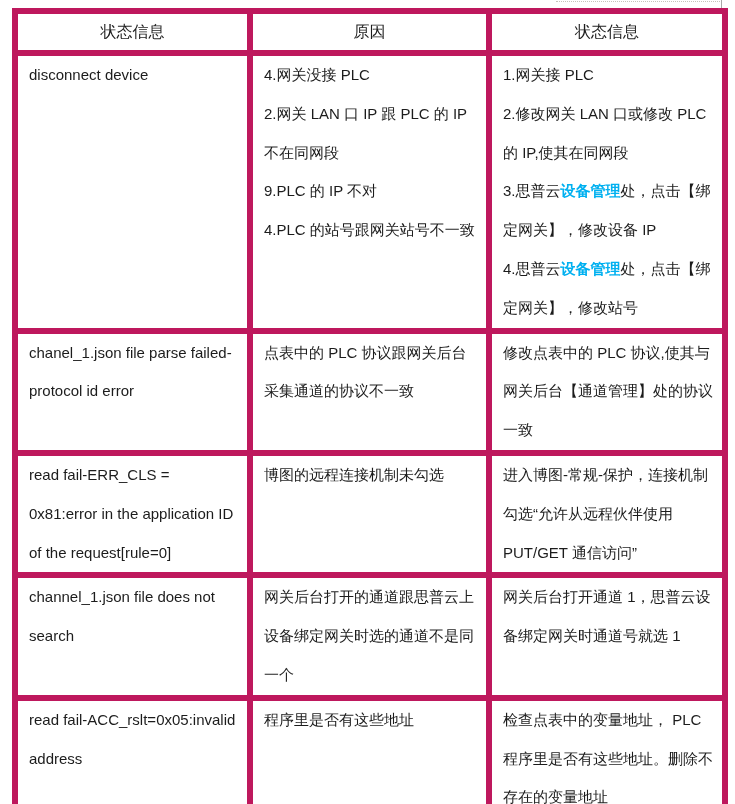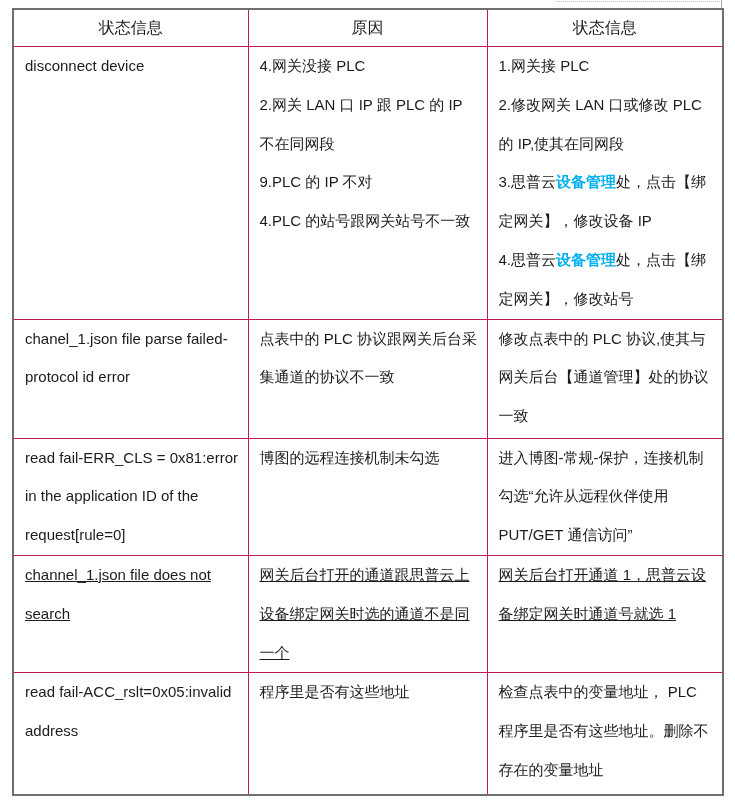--- a/index.html
+++ b/index.html
@@ -40,21 +40,21 @@
     position: absolute;
     left: 12px;
     top: 8px;
     width: 710px;
     border-collapse: collapse;
     table-layout: fixed;
     border: 2px solid #6f6f6f;
   }
   .doc-table th,
   .doc-table td {
-    border: 1px solid #be185d;
+    border: 6px solid #be185d;
     vertical-align: top;
     overflow: hidden;
   }
   .doc-table th {
     height: 36px;
     font-size: 16px;
     font-weight: normal;
     text-align: center;
     vertical-align: middle;
     padding: 0;
@@ -129,21 +129,21 @@
           <td>
             <div class="par">read fail-ERR_CLS = 0x81:error in the application ID of the request[rule=0]</div>
           </td>
           <td>
             <div class="par">博图的远程连接机制未勾选</div>
           </td>
           <td>
             <div class="par">进入博图-常规-保护，连接机制勾选“允许从远程伙伴使用 PUT/GET 通信访问”</div>
           </td>
         </tr>
-        <tr style="height: 116px; text-decoration: underline;">
+        <tr style="height: 116px;">
           <td>
             <div class="par">channel_1.json file does not search</div>
           </td>
           <td>
             <div class="par">网关后台打开的通道跟思普云上设备绑定网关时选的通道不是同一个</div>
           </td>
           <td>
             <div class="par">网关后台打开通道 1，思普云设备绑定网关时通道号就选 1</div>
           </td>
         </tr>

